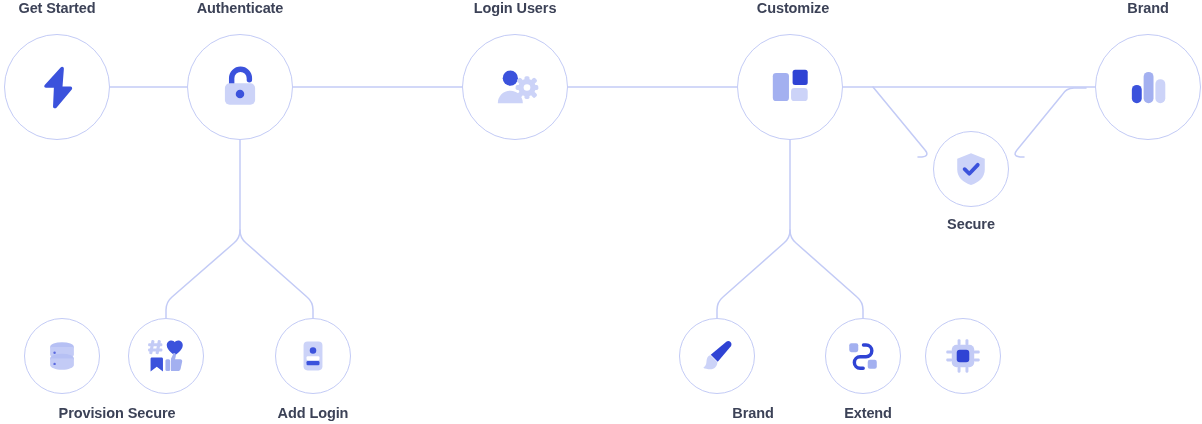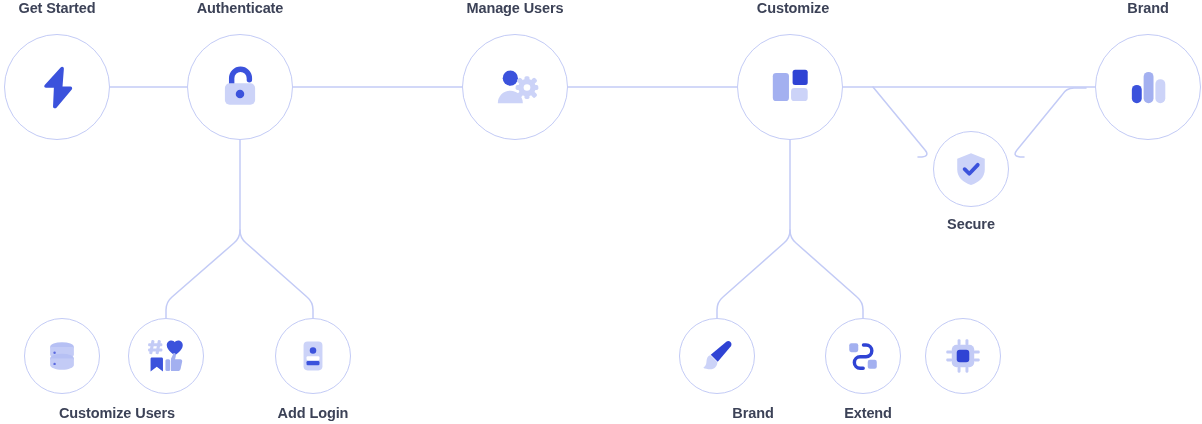--- a/index.html
+++ b/index.html
@@ -59,21 +59,21 @@
       <path d="M790 230 Q790 238 796 243 L857 297 Q863 302 863 310 V318"></path>
 
       <path d="M873 87 L925 150 Q930 156 922 157 L918 157"></path>
 
       <path d="M1024 157 L1020 157 Q1012 156 1017 150 L1062 95 Q1066 88 1074 88 L1086 88"></path>
     </g>
   </svg>
 
   <div class="label top" style="left:57px;top:0px;">Get Started</div>
   <div class="label top" style="left:240px;top:0px;">Authenticate</div>
-  <div class="label top" style="left:515px;top:0px;">Manage Users</div>
+  <div class="label top" style="left:515px;top:0px;">Login Users</div>
   <div class="label top" style="left:793px;top:0px;">Customize</div>
   <div class="label top" style="left:1148px;top:0px;">Brand</div>
 
   <div class="bubble lg" style="left:4px;top:34px;">
     <svg class="glyph" width="50" height="50" viewBox="0 0 48 48">
       <path d="M27.5 5.2 L12.2 22.0 C11.2 23.1 12.0 24.8 13.5 24.8 L21.0 24.8 L20.2 42.6 C20.1 44.4 22.4 45.2 23.5 43.8 L38.2 26.3 C39.1 25.2 38.3 23.5 36.9 23.5 L29.3 23.5 L30.6 6.4 C30.7 4.6 28.7 3.8 27.5 5.2 Z" fill="#3b52dc"></path>
     </svg>
   </div>
 
   <div class="bubble lg" style="left:187px;top:34px;">
@@ -149,21 +149,21 @@
       </g>
 
       <path d="M30.2 20.3 C30.2 20.3 21.8 15.0 21.8 9.6 C21.8 6.7 24.1 4.6 26.7 4.6 C28.3 4.6 29.6 5.4 30.2 6.5 C30.8 5.4 32.1 4.6 33.7 4.6 C36.3 4.6 38.6 6.7 38.6 9.6 C38.6 15.0 30.2 20.3 30.2 20.3 Z" fill="#3b52dc"></path>
 
       <path d="M6.2 22.6 H16.4 C17.2 22.6 17.8 23.2 17.8 24.0 V37.4 L11.3 32.4 L4.8 37.4 V24.0 C4.8 23.2 5.4 22.6 6.2 22.6 Z" fill="#3b52dc"></path>
 
       <path d="M26.2 23.9 C27.6 21.5 28.3 20.0 28.4 19.0 C28.5 17.8 29.7 17.6 30.5 18.2 C31.3 18.8 31.6 20.0 31.2 21.6 L30.5 24.4 H36.0 C37.4 24.4 38.3 25.6 38.0 26.9 L36.3 34.6 C36.0 35.9 34.9 36.8 33.6 36.8 H26.2 Z" fill="#a3b0f0"></path>
       <rect x="20.4" y="24.4" width="5.0" height="12.4" rx="1.6" fill="#a3b0f0"></rect>
     </svg>
   </div>
-  <div class="label bottom" style="left:117px;top:405px;">Customize Users</div>
+  <div class="label bottom" style="left:117px;top:405px;">Provision Secure</div>
 
   <div class="bubble sm" style="left:275px;top:318px;">
     <svg class="glyph" width="36" height="36" viewBox="0 0 40 40">
       <rect x="9.5" y="4" width="21" height="32" rx="4.5" fill="#ccd3f8"></rect>
       <circle cx="20" cy="14" r="3.6" fill="#3b52dc"></circle>
       <rect x="12.8" y="20.2" width="14.4" height="4.6" rx="1.4" fill="#ffffff"></rect>
       <rect x="12.8" y="25.6" width="14.4" height="4.6" rx="1.4" fill="#3b52dc"></rect>
     </svg>
   </div>
   <div class="label bottom" style="left:313px;top:405px;">Add Login</div>

